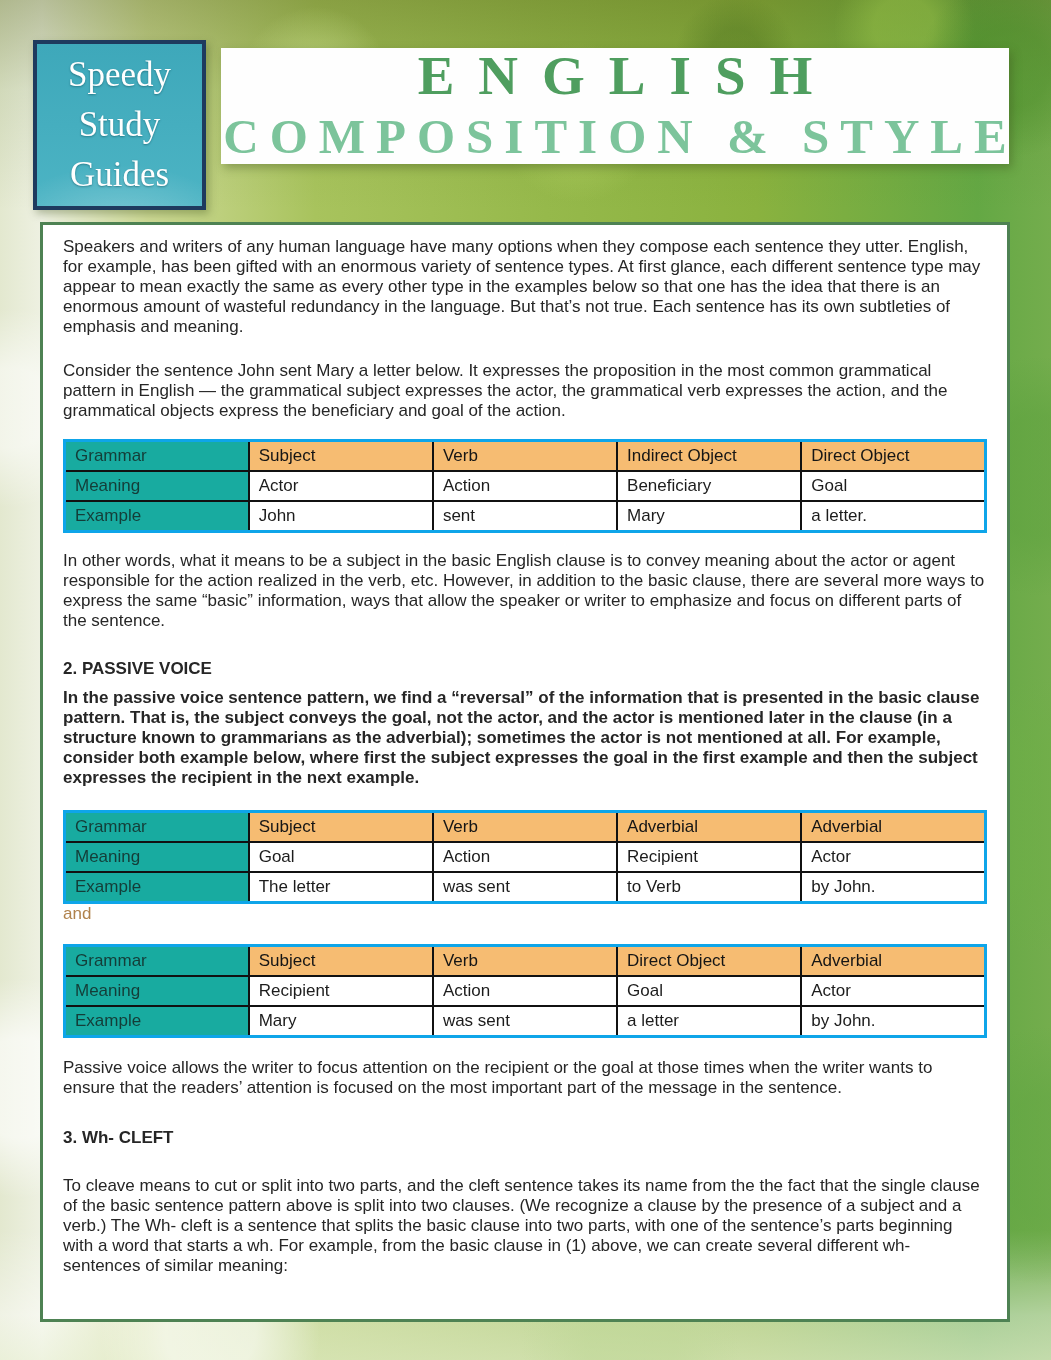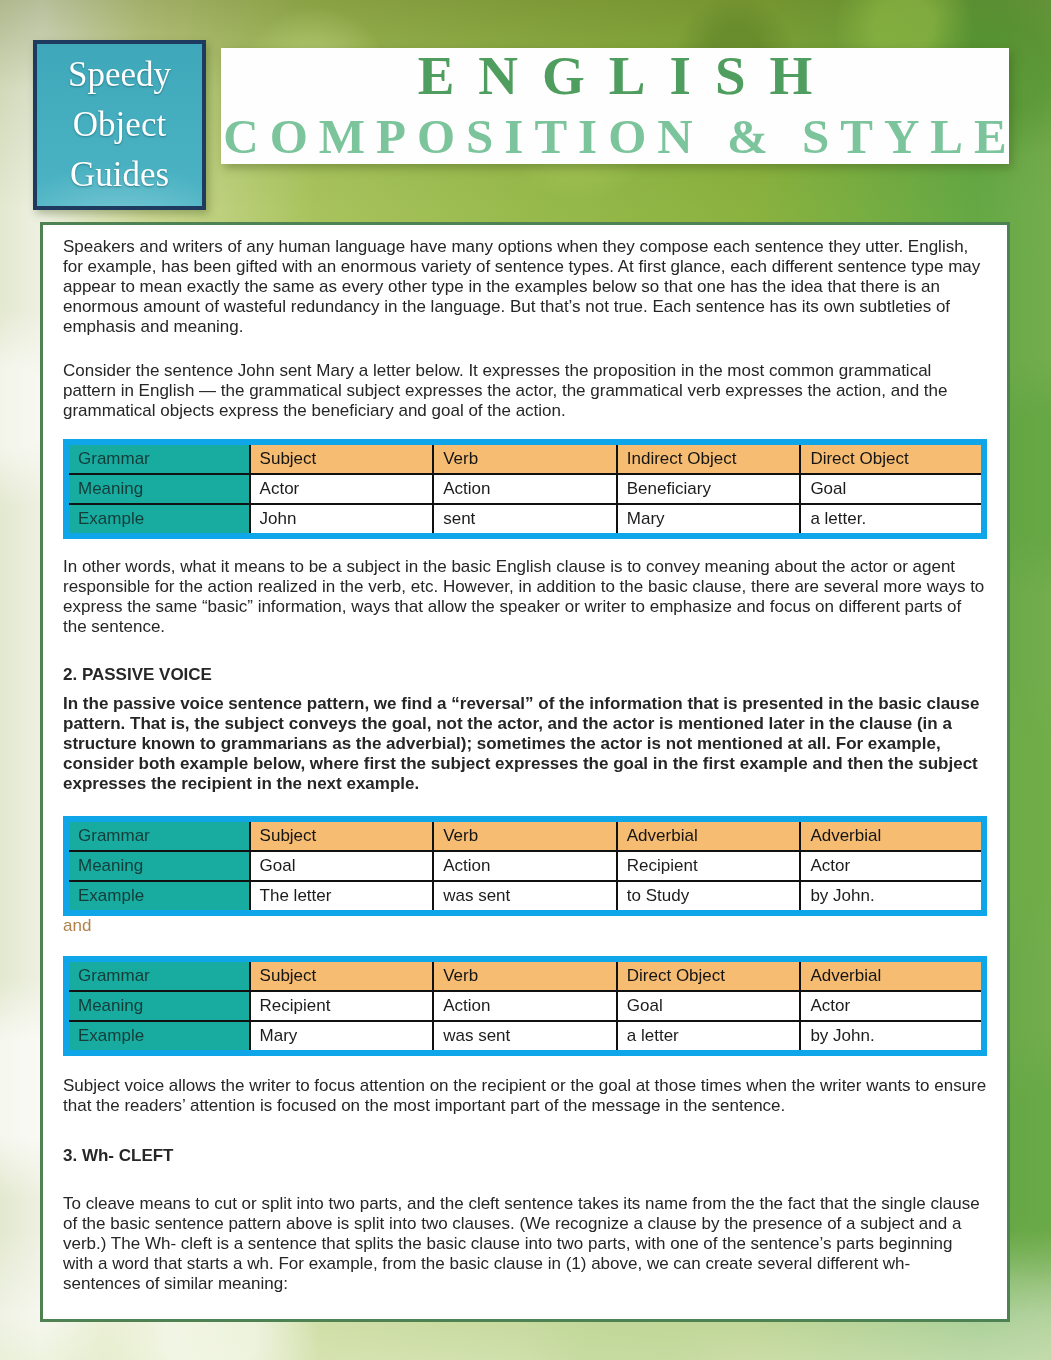--- a/index.html
+++ b/index.html
@@ -77,35 +77,35 @@
   .p4 { margin-top: 9px; font-weight: bold; }
   .t2 { margin-top: 22px; }
   .and { color: #b0824c; }
   .t3 { margin-top: 20px; }
   .p5 { margin-top: 20px; }
   .h3 { margin-top: 30px; font-weight: bold; }
   .p6 { margin-top: 28px; }
 
   table.gtable {
     width: 100%; border-collapse: collapse; table-layout: fixed;
-    border: 6px solid #0ea5e9; font-size: 17px;
+    border: 3px solid #0ea5e9; font-size: 17px;
   }
   table.gtable td {
     border: 2px solid #111; height: 26px; padding: 1px 9px; vertical-align: middle;
   }
   td.lbl { background: #18aba0; color: #143d38; }
   td.hdr { background: #f6bc72; color: #151515; }
   td.dat { background: #ffffff; color: #1c1c1c; }
 </style>
 </head>
 <body>
 
 <div class="logo">
   <div class="logo-line">Speedy</div>
-  <div class="logo-line">Object</div>
+  <div class="logo-line">Study</div>
   <div class="logo-line">Guides</div>
 </div>
 
 <div class="banner">
   <div class="title-1">ENGLISH</div>
   <div class="title-2">COMPOSITION &amp; STYLE</div>
 </div>
 
 <div class="content">
 
@@ -159,21 +159,21 @@
       <td class="lbl">Meaning</td>
       <td class="dat">Goal</td>
       <td class="dat">Action</td>
       <td class="dat">Recipient</td>
       <td class="dat">Actor</td>
     </tr>
     <tr>
       <td class="lbl">Example</td>
       <td class="dat">The letter</td>
       <td class="dat">was sent</td>
-      <td class="dat">to Study</td>
+      <td class="dat">to Verb</td>
       <td class="dat">by John.</td>
     </tr>
   </tbody>
     </table>
 
   <p class="para and">and</p>
 
   <table class="gtable t3">
     <tbody>
         <tr>
@@ -193,19 +193,19 @@
     <tr>
       <td class="lbl">Example</td>
       <td class="dat">Mary</td>
       <td class="dat">was sent</td>
       <td class="dat">a letter</td>
       <td class="dat">by John.</td>
     </tr>
   </tbody>
     </table>
 
-  <p class="para p5">Subject voice allows the writer to focus attention on the recipient or the goal at those times when the writer wants to ensure that the readers’ attention is focused on the most important part of the message in the sentence.</p>
+  <p class="para p5">Passive voice allows the writer to focus attention on the recipient or the goal at those times when the writer wants to ensure that the readers’ attention is focused on the most important part of the message in the sentence.</p>
 
   <p class="para h3">3. Wh- CLEFT</p>
 
   <p class="para p6">To cleave means to cut or split into two parts, and the cleft sentence takes its name from the the fact that the single clause of the basic sentence pattern above is split into two clauses. (We recognize a clause by the presence of a subject and a verb.) The Wh- cleft is a sentence that splits the basic clause into two parts, with one of the sentence’s parts beginning with a word that starts a wh. For example, from the basic clause in (1) above, we can create several different wh- sentences of similar meaning:</p>
 
 </div>
 
 </body></html>

